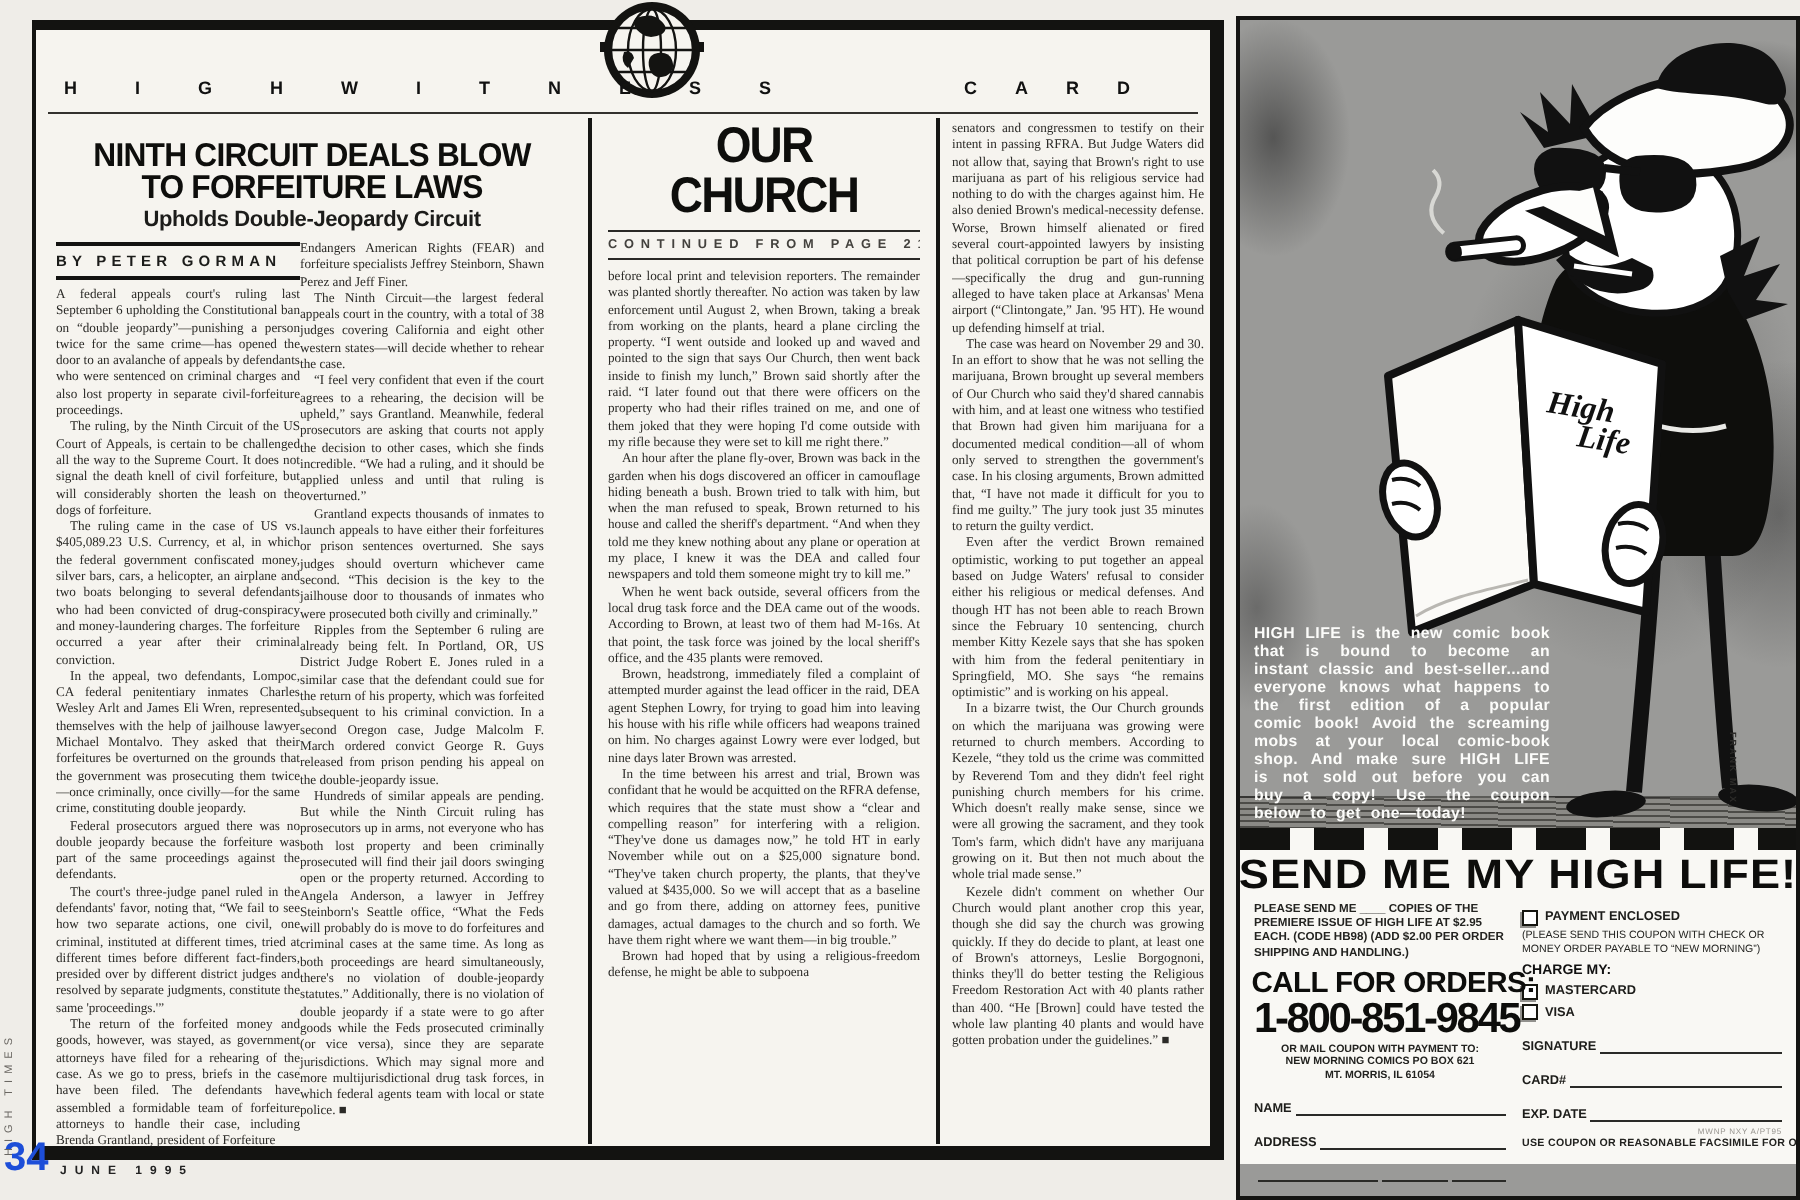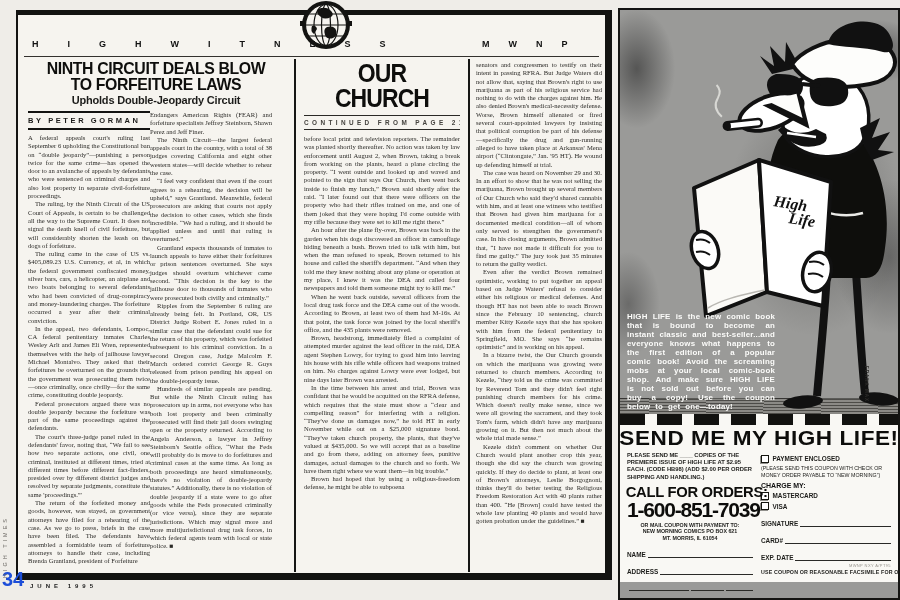--- a/index.html
+++ b/index.html
@@ -12,21 +12,21 @@
   .globe{position:absolute;left:282px;top:-16px;width:52px;height:52px;}
   .hdr{position:absolute;top:24px;font-size:9px;font-weight:700;color:#111;white-space:nowrap;}
   .hdr-left{left:14px;letter-spacing:29px;}
   .hdr-right{left:464px;letter-spacing:19px;}
   .hdr-rule{position:absolute;left:6px;right:6px;top:41px;height:1px;background:#33312e;}
   .vdiv{position:absolute;top:44px;height:513px;width:1.6px;background:#161614;}
   .serifcol p{font-family:"Liberation Serif",serif;font-size:6.6px;line-height:8.3px;
     text-align:justify;margin:0;text-indent:7px;color:#2b2a27;}
   .serifcol p.cont{text-indent:0;}
   
-  .art1{position:absolute;left:10px;top:46px;width:256px;}
+  .art1{position:absolute;left:10px;top:56px;width:256px;}
   .a1-title{font-size:16.5px;line-height:15.5px;font-weight:900;text-align:center;
     letter-spacing:-.4px;transform:scaleX(.96);color:#0e0e0c;}
   .a1-sub{font-size:11px;font-weight:700;text-align:center;margin-top:2px;letter-spacing:-.2px;}
   .a1-cols{display:flex;margin-top:5px;height:456px;overflow:hidden;}
   .a1col{width:122px;}
   .byline{border-top:2px solid #131311;border-bottom:2px solid #131311;font-size:7.5px;
     font-weight:700;letter-spacing:2.6px;padding:3px 0;margin-bottom:4px;white-space:nowrap;}
   
   .church{position:absolute;left:286px;top:46px;width:156px;}
   .ch-title{font-size:25px;line-height:25px;font-weight:900;text-align:center;
@@ -113,21 +113,21 @@
         <ellipse cx="26" cy="26" rx="4.5" ry="20.5"></ellipse>
         <line x1="5.5" y1="26" x2="46.5" y2="26"></line>
         <path d="M8,15 H44 M8,37 H44"></path>
       </g>
       <path d="M18,10 q8,-3 12,1 q5,4 1,7 q-6,3 -10,0 q-6,-4 -3,-8 Z" fill="#131311"></path>
       <path d="M27,28 q7,-2 9,3 q2,5 -3,8 q-6,2 -8,-3 q-2,-6 2,-8 Z" fill="#131311"></path>
       <path d="M12,27 q4,-1 5,3 l-3,5 q-4,-3 -2,-8 Z" fill="#131311"></path>
     </svg>
 
     <div class="hdr hdr-left">HIGHWITNESS</div>
-    <div class="hdr hdr-right">MWNP</div>
+    <div class="hdr hdr-right">CARD</div>
     <div class="hdr-rule"></div>
 
     <div class="art1">
       <div class="a1-title">NINTH CIRCUIT DEALS BLOW</div>
       <div class="a1-title">TO FORFEITURE LAWS</div>
       <div class="a1-sub">Upholds Double-Jeopardy Circuit</div>
       <div class="a1-cols serifcol">
         <div class="a1col">
           <div class="byline">BY PETER GORMAN</div>
           <p class="cont">A federal appeals court's ruling last September 6 upholding the Constitutional ban on “double jeopardy”—punishing a person twice for the same crime—has opened the door to an avalanche of appeals by defendants who were sentenced on criminal charges and also lost property in separate civil-forfeiture proceedings.</p>
@@ -236,21 +236,21 @@
     <div class="ad-copy">HIGH LIFE is the new comic book that is bound to become an instant classic and best-seller...and everyone knows what happens to the first edition of a popular comic book! Avoid the screaming mobs at your local comic-book shop. And make sure HIGH LIFE is not sold out before you can buy a copy! Use the coupon below to get one—today!</div>
     <div class="credit">FRANK MAX</div>
 
     <div class="coupon">
       <div class="dash"></div>
       <div class="cp-head">SEND ME MY HIGH LIFE!</div>
       <div class="cp-body">
         <div class="cp-left">
           <div class="offer">PLEASE SEND ME ____ COPIES OF THE PREMIERE ISSUE OF HIGH LIFE AT $2.95 EACH. (CODE HB98) (ADD $2.00 PER ORDER SHIPPING AND HANDLING.)</div>
           <div class="call">CALL FOR ORDERS:</div>
-          <div class="phone">1-600-851-7039</div>
+          <div class="phone">1-800-851-9845</div>
           <div class="mail">OR MAIL COUPON WITH PAYMENT TO:</div>
           <div class="mail" style="margin-top:0">NEW MORNING COMICS PO BOX 621</div>
           <div class="mail" style="margin-top:0">MT. MORRIS, IL 61054</div>
           <div class="frow">
             <span>NAME</span>
               <span class="ln"></span>
           </div>
           <div class="frow">
             <span>ADDRESS</span>
               <span class="ln"></span>

